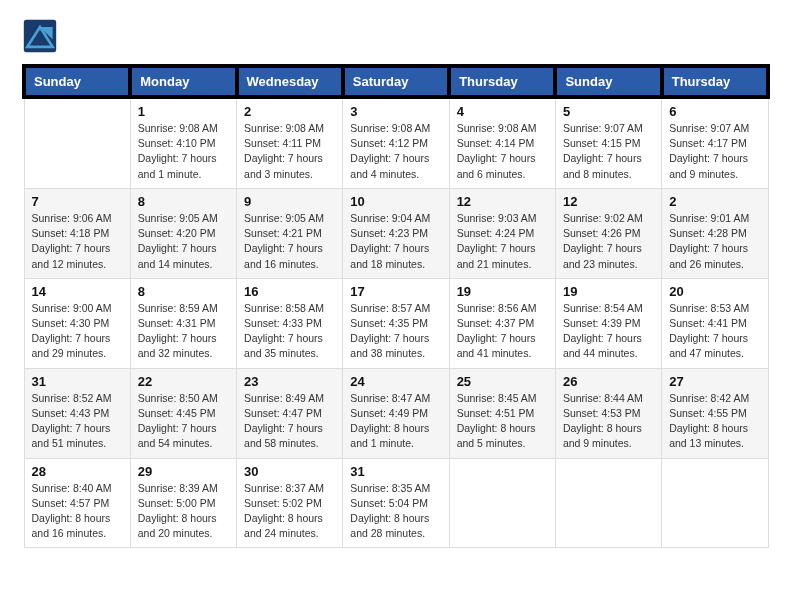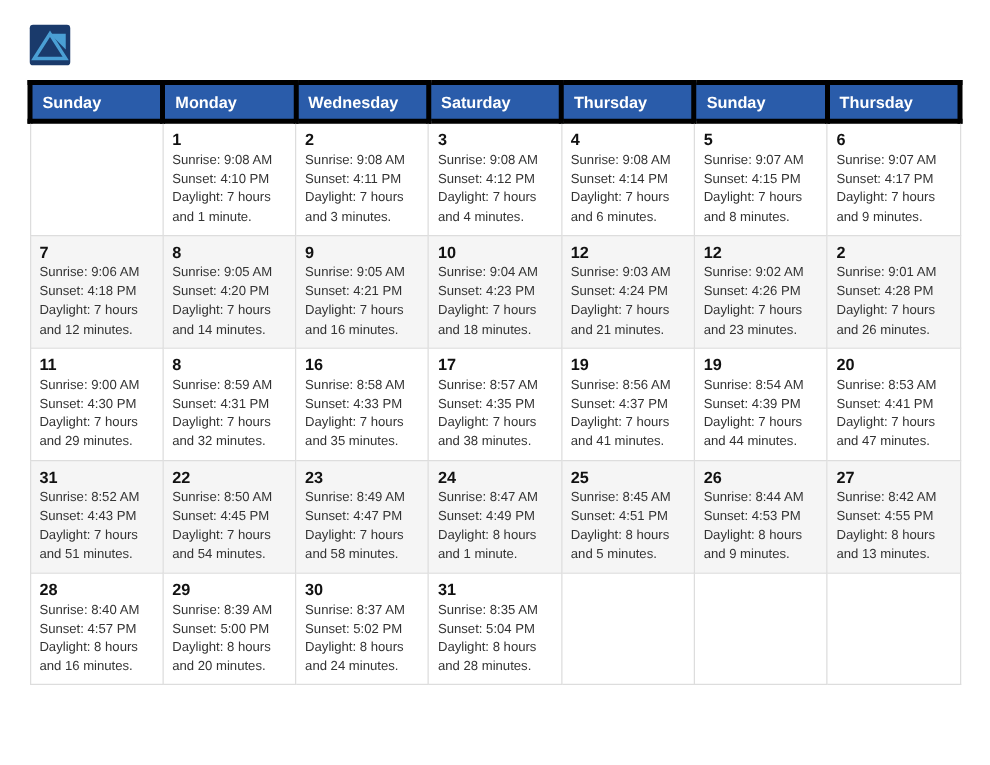--- a/index.html
+++ b/index.html
@@ -183,21 +183,21 @@
             <span class="day-number">12</span>
             <div class="day-detail">Sunrise: 9:02 AM<br>Sunset: 4:26 PM<br>Daylight: 7 hours and 23 minutes.</div>
           </td>
           <td>
             <span class="day-number">2</span>
             <div class="day-detail">Sunrise: 9:01 AM<br>Sunset: 4:28 PM<br>Daylight: 7 hours and 26 minutes.</div>
           </td>
         </tr>
         <tr>
           <td>
-            <span class="day-number">11</span>
+            <span class="day-number">14</span>
             <div class="day-detail">Sunrise: 9:00 AM<br>Sunset: 4:30 PM<br>Daylight: 7 hours and 29 minutes.</div>
           </td>
           <td>
             <span class="day-number">8</span>
             <div class="day-detail">Sunrise: 8:59 AM<br>Sunset: 4:31 PM<br>Daylight: 7 hours and 32 minutes.</div>
           </td>
           <td>
             <span class="day-number">16</span>
             <div class="day-detail">Sunrise: 8:58 AM<br>Sunset: 4:33 PM<br>Daylight: 7 hours and 35 minutes.</div>
           </td>

